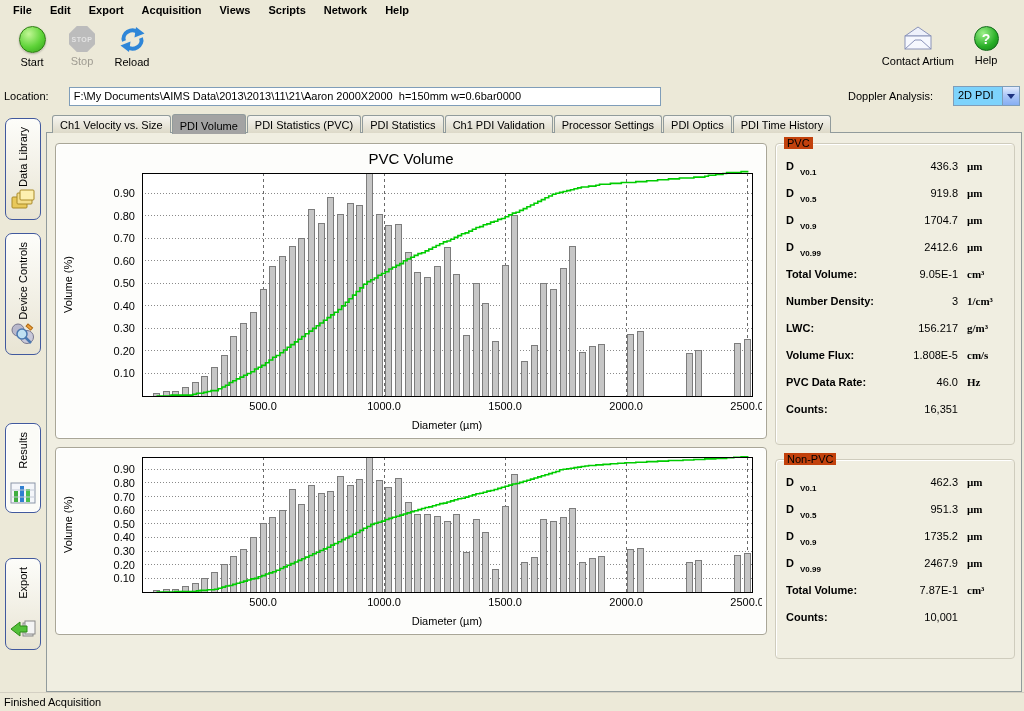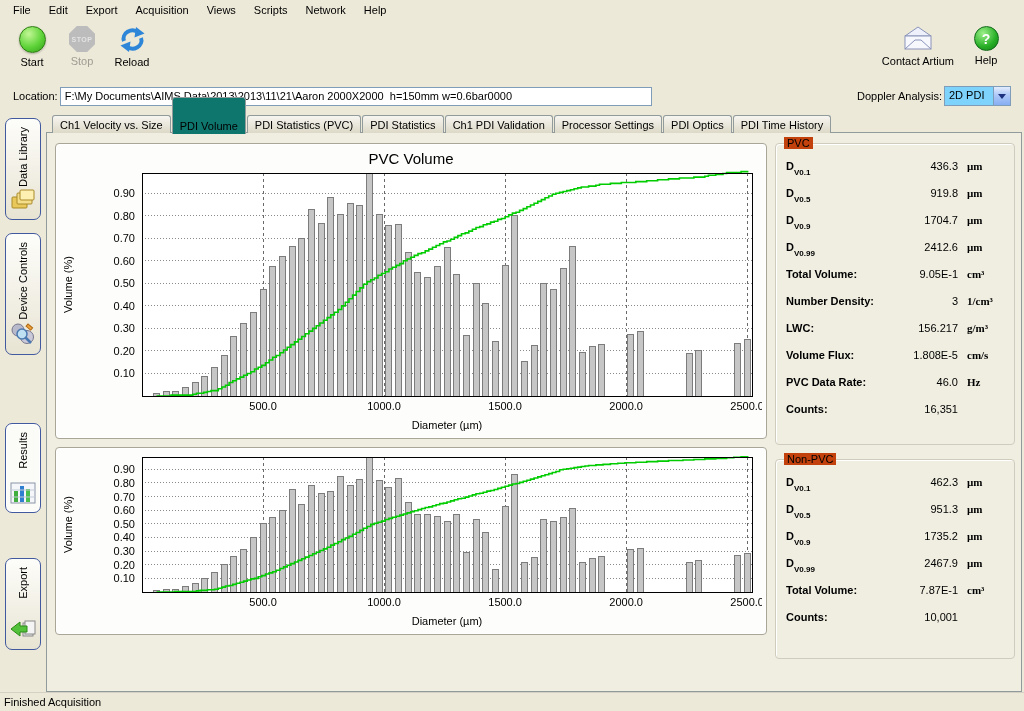--- a/index.html
+++ b/index.html
@@ -4,40 +4,40 @@
 <style>
   * { margin:0; padding:0; box-sizing:border-box; }
   html,body { width:1024px; height:711px; overflow:hidden; }
   body {
     font-family:"Liberation Sans","DejaVu Sans",sans-serif;
     font-size:11px; background:#ece9d8; color:#000;
     display:flex; flex-direction:column;
   }
   
   .menubar { height:20px; display:flex; align-items:center; padding-left:4px; background:#ece9d8; }
-  .menubar span { padding:3px 9px; cursor:default; }
+  .menubar span { padding:3px 9px; cursor:default;font-weight:bold; }
   
   .toolbar { height:64px; display:flex; align-items:flex-start; padding:4px 10px 0 10px; }
   .tbtn { display:flex; flex-direction:column; align-items:center; gap:3px; margin-right:6px; padding:2px 4px; min-width:44px; }
   .tbtn .lbl { font-size:11px; }
   .tbtn.disabled .lbl { color:#9f9c92; }
   .spacer { flex:1; }
   .icon-start { width:27px; height:27px; border-radius:50%;
     background:radial-gradient(circle at 35% 28%, #c2f795, #5ed338 55%, #2f9e17);
     border:1px solid #2d7c12; box-shadow:0 1px 2px rgba(0,0,0,.25); }
   .icon-stop { width:26px; height:26px; background:#bcbcbc; color:#e3e3e3;
     clip-path:polygon(30% 0,70% 0,100% 30%,100% 70%,70% 100%,30% 100%,0 70%,0 30%);
     display:flex; align-items:center; justify-content:center;
     font-size:7px; font-weight:bold; letter-spacing:.5px; }
   .icon-help { width:25px; height:25px; border-radius:50%;
     background:radial-gradient(circle at 35% 28%, #9cf089, #27ae25 60%, #157c17);
     border:1px solid #12691a; color:#fff; font-weight:bold; font-size:14px;
     display:flex; align-items:center; justify-content:center; }
   
-  .locrow { height:24px; display:flex; align-items:center; padding:0 13px; gap:2px; }
+  .locrow { height:24px; display:flex; align-items:center; padding:0 4px; gap:20px; }
   .locrow input { flex:0 0 592px; height:19px; border:1px solid #7f9db9; background:#fff;
     font-family:"Liberation Sans",sans-serif; font-size:11px; padding:1px 4px; }
   .combo { display:flex; height:20px; border:1px solid #7f9db9; background:#7dd3fc; align-items:stretch; }
   .combo .val { padding:2px 6px 0 4px; min-width:48px; }
   .combo .arr { width:17px; background:linear-gradient(#e3ecfd,#aec8f7 45%,#86aef3);
     border-left:1px solid #7f9db9; display:flex; align-items:center; justify-content:center; }
   .combo .arr::after { content:""; width:0; height:0; border:4px solid transparent; border-top:5px solid #1c3280; margin-top:4px; }
   
   .main { flex:1; display:flex; padding:2px 2px 0 0; }
   .sidebar { width:46px; display:flex; flex-direction:column; align-items:center; padding-top:8px; }
@@ -48,38 +48,38 @@
   .side-btn .vlabel { writing-mode:vertical-rl; transform:rotate(180deg); font-size:11px; }
   .side-btn:nth-child(1){ height:102px; }
   .side-btn:nth-child(2){ height:122px; }
   .side-btn:nth-child(3){ height:90px; margin-top:55px; }
   .side-btn:nth-child(4){ height:92px; margin-top:32px; }
   
   .content { flex:1; display:flex; flex-direction:column; min-width:0; }
   .tabstrip { display:flex; align-items:flex-end; height:23px; padding-left:6px; position:relative; z-index:2; }
   .tab { border:1px solid #919b9c; border-bottom:none; border-radius:3px 3px 0 0;
     background:linear-gradient(#f6f5f0,#ddd9c8); padding:3px 7px 2px 7px; margin-right:1px; white-space:nowrap; }
-  .tab.active { background:#0f766e; padding-top:22px; position:relative; top:1px; }
+  .tab.active { background:#a3a3a3; padding-top:5px; position:relative; top:1px; }
   .tabpage { flex:1; border:1px solid #919b9c; background:#f0eee1; margin-top:-1px;
     display:flex; padding:10px 6px 8px 8px; gap:8px; }
   
   .charts { display:flex; flex-direction:column; gap:8px; }
   .chart-box { width:712px; background:#fdfdfb; border:1px solid #a9a697; border-radius:4px;
     box-shadow:inset 0 0 0 1px #fff; padding:4px 0 0 0; }
   .chart-title { text-align:center; font-size:15px; margin:2px 0 1px 0; }
   
   .stats { width:240px; display:flex; flex-direction:column; }
   .groupbox { border:1px solid #cfccbd; border-radius:4px; position:relative;
     box-shadow:inset 1px 1px 0 #fff; padding:16px 8px 6px 10px; }
   .groupbox .legend { position:absolute; top:-7px; left:8px; background:#c2410c; padding:0 3px; }
   .gb-pvc { height:302px; margin-bottom:14px; }
   .gb-nonpvc { height:200px; }
   .srow { display:flex; align-items:baseline; height:27px; }
   .srow .sl { flex:1; font-weight:bold; }
-  .srow .sl sub { font-size:8px; font-weight:bold; position:relative; top:2px; }
+  .srow .sl sub { font-size:8px; font-weight:bold; position:relative; top:2px;margin-left:6px; }
   .srow .sv { width:72px; text-align:right; }
   .srow .su { width:48px; font-weight:bold; padding-left:9px;font-family:Liberation Serif, serif; }
   
   .statusbar { height:19px; border-top:1px solid #d4d0c3; padding:3px 0 0 4px; background:#ece9d8; }
   svg text { font-family:"Liberation Sans","DejaVu Sans",sans-serif; }
 </style>
 </head>
 <body>
 
 <div class="menubar" id="menubar">

